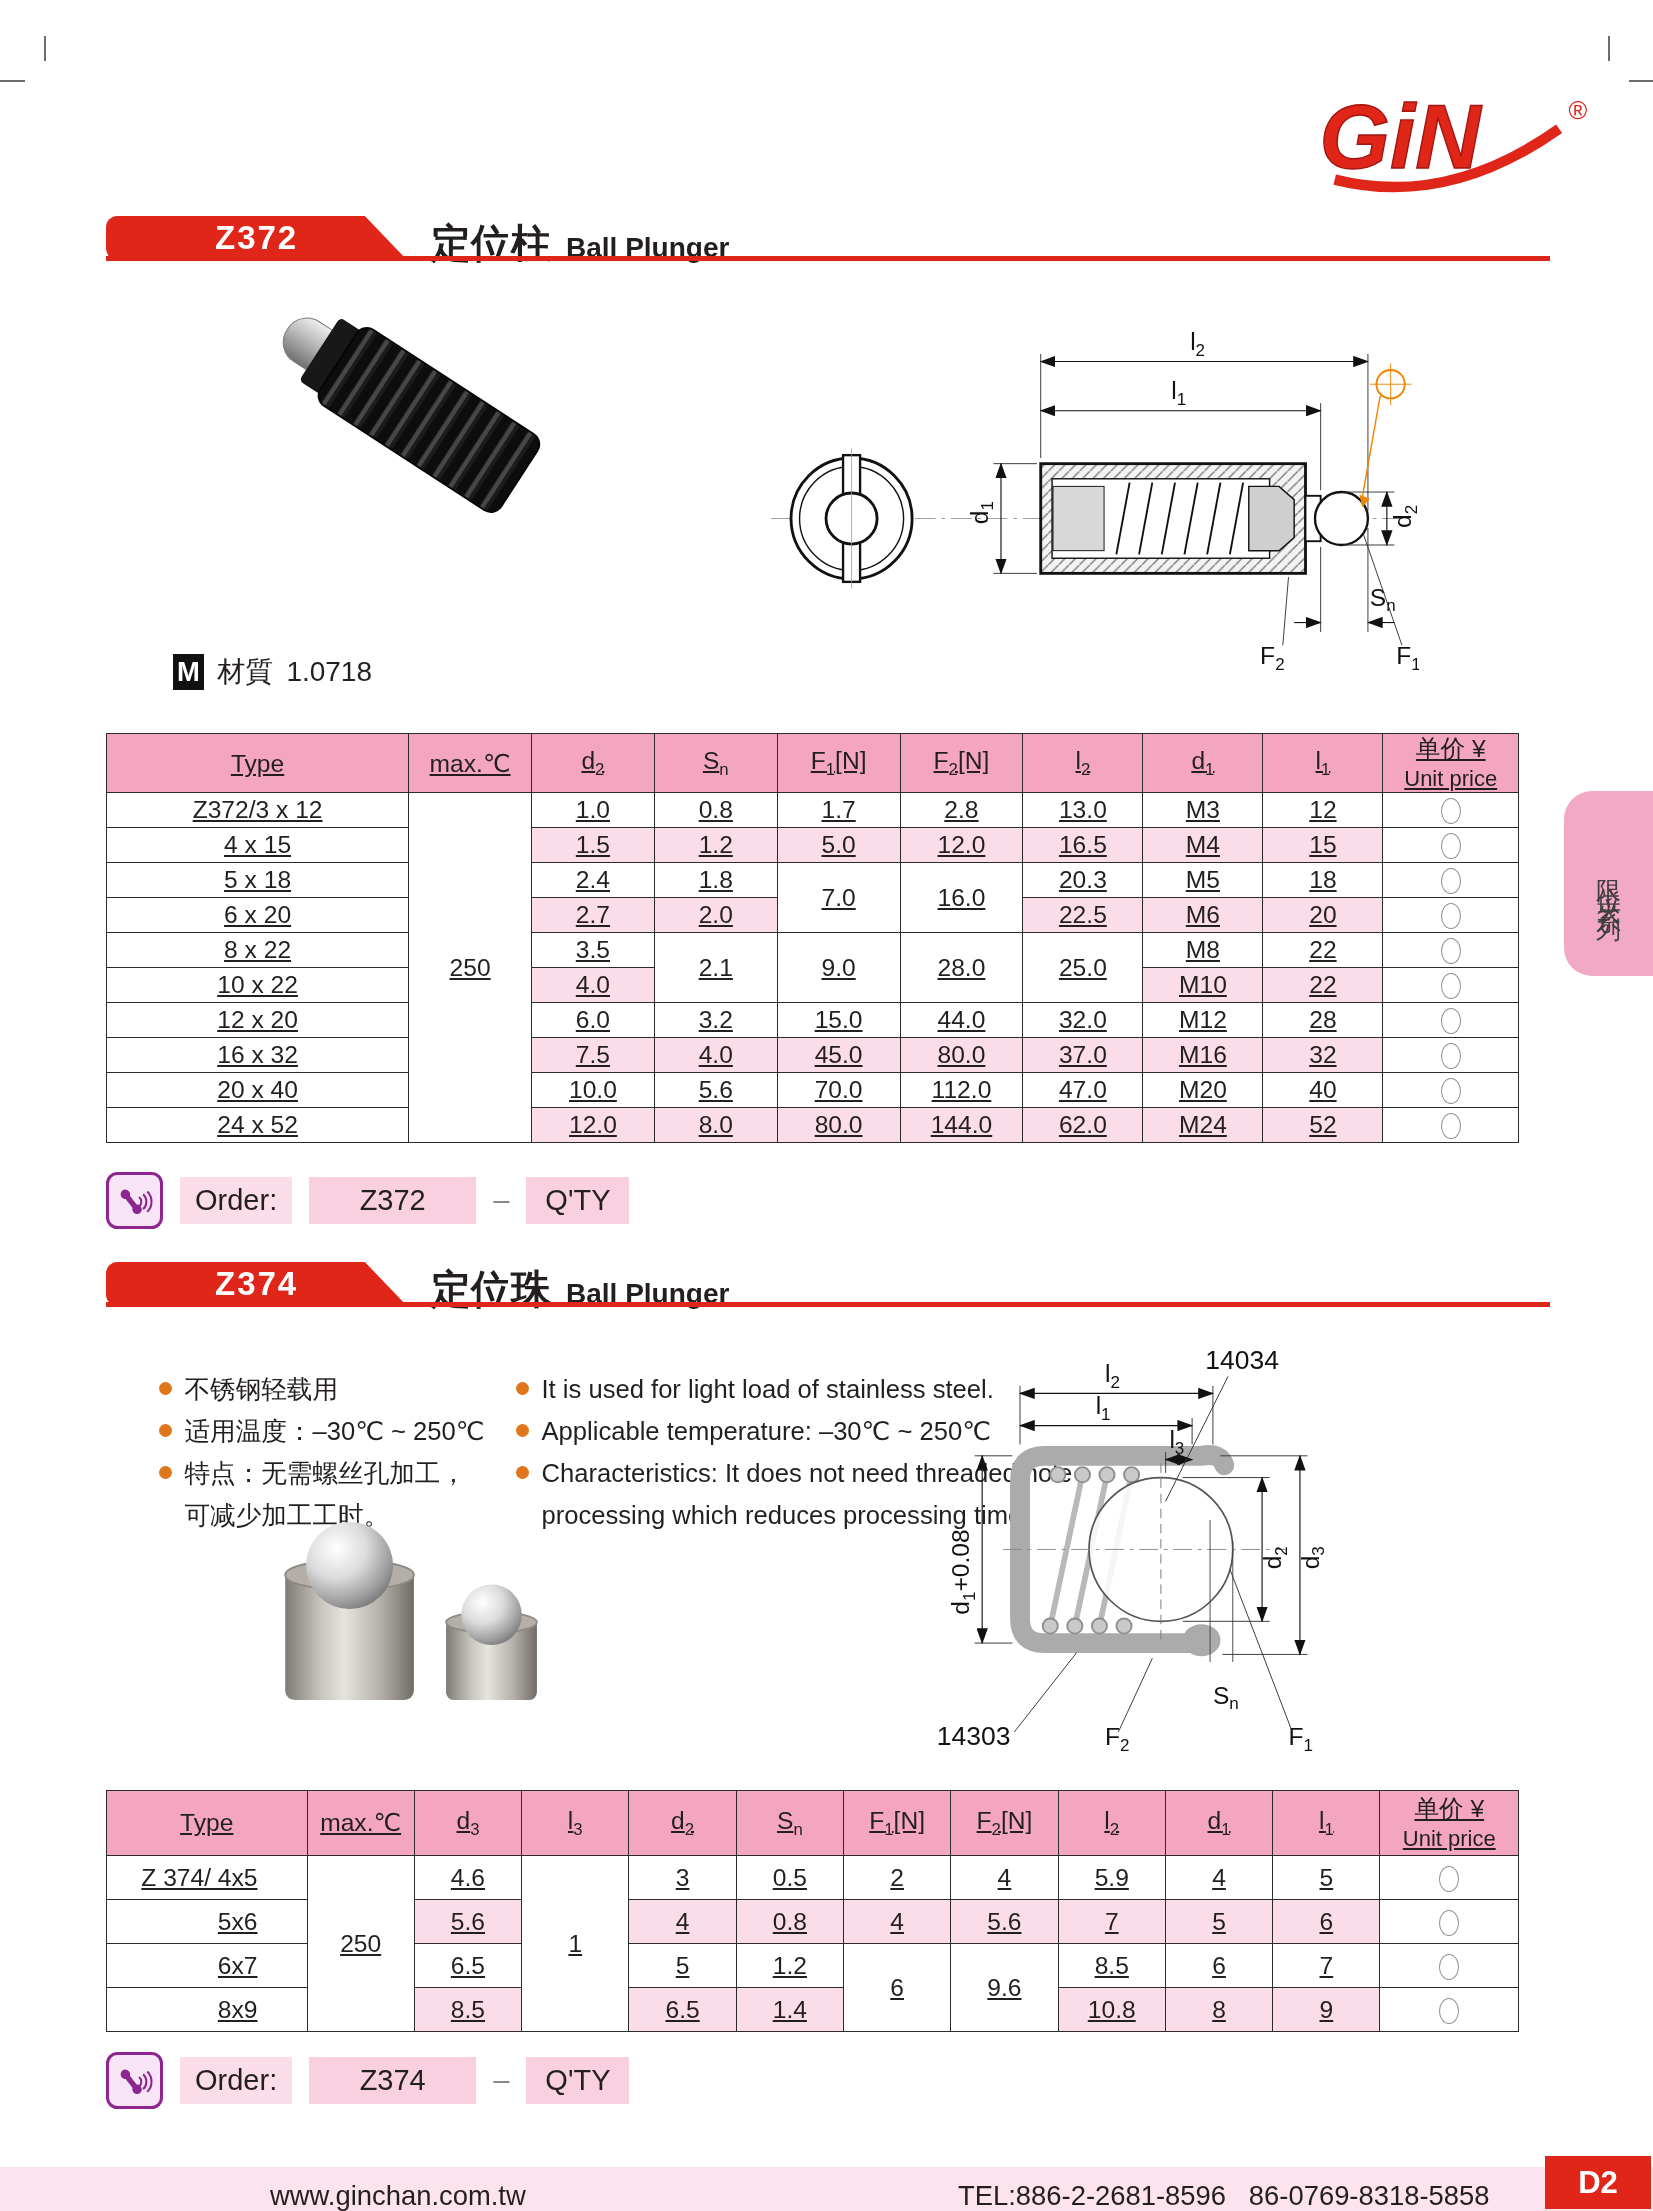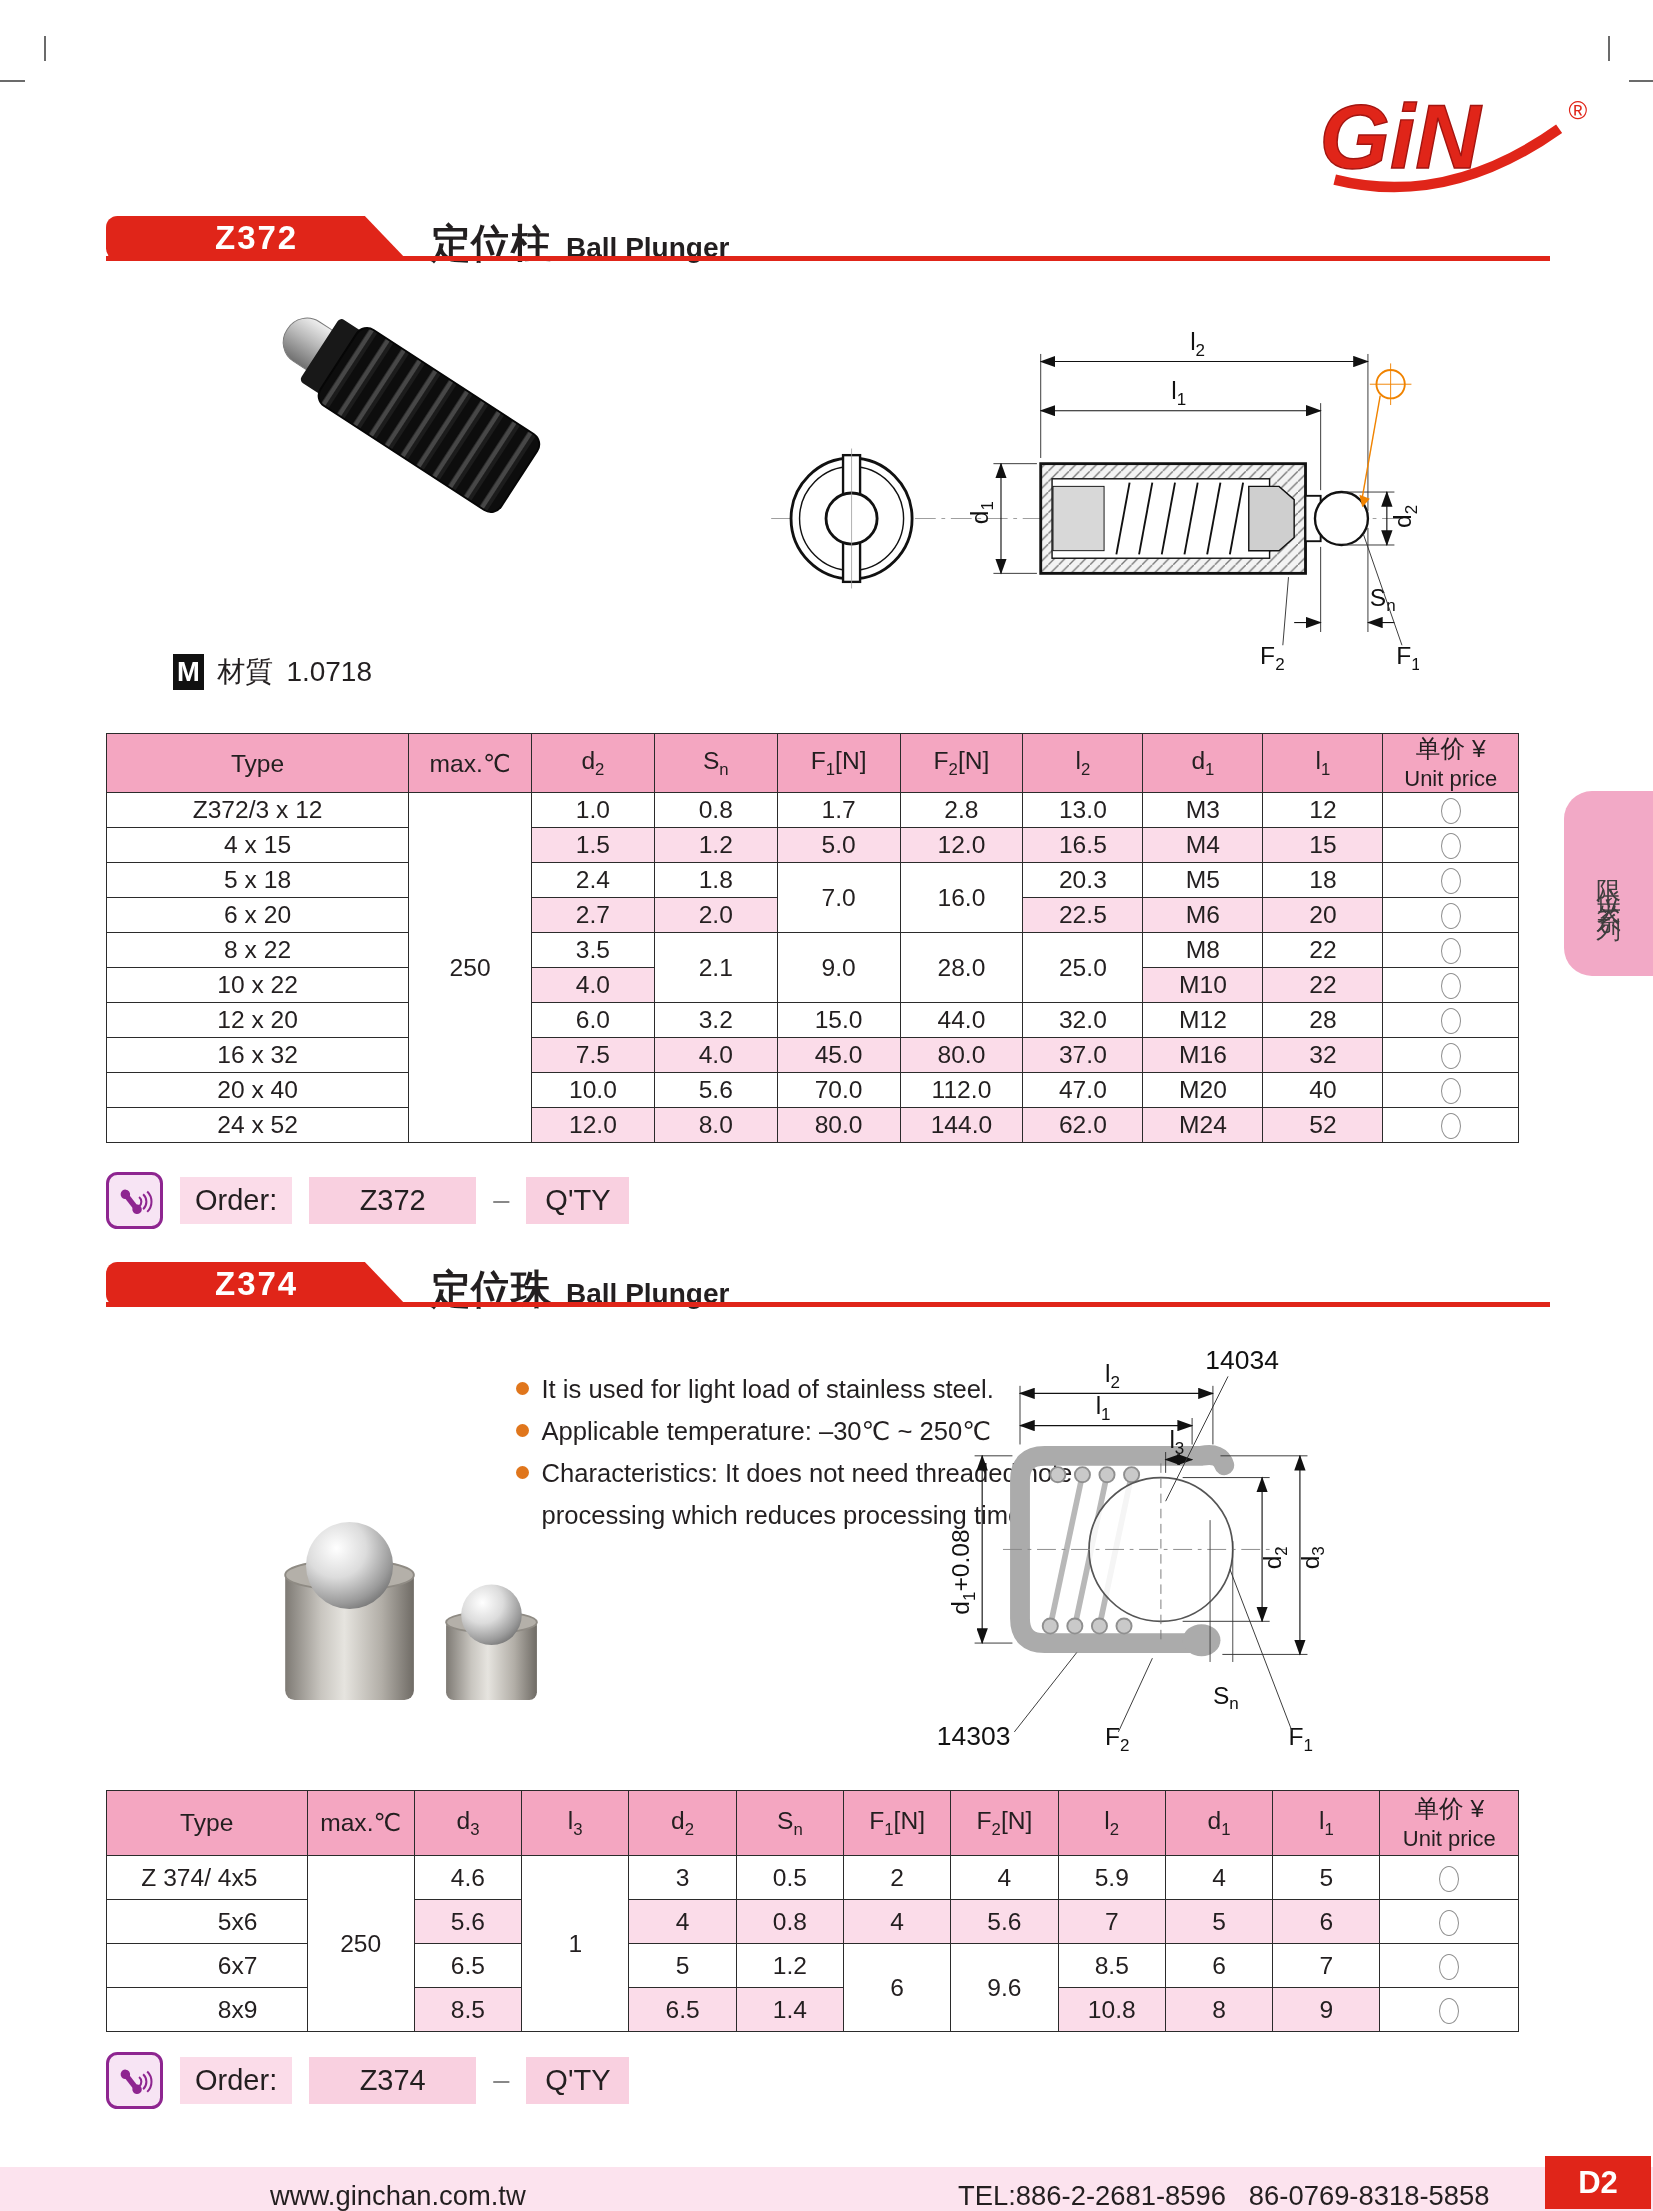--- a/index.html
+++ b/index.html
@@ -16,21 +16,21 @@
   .sectitle .zh{font-size:40px;font-weight:bold;}
   .sectitle .en{font-size:28px;font-weight:bold;}
   .rule{position:absolute;left:106px;width:1444px;height:4.7px;background:#E02519;}
 
   
   .material{position:absolute;left:173px;top:617px;display:flex;align-items:center;gap:13.2px;font-size:28px;}
   .mbadge{width:31px;height:36px;background:#111;color:#fff;font-weight:bold;font-size:27.4px;
     display:flex;align-items:center;justify-content:center;}
 
   
-  .dtable{position:absolute;left:106px;width:1413px;border-collapse:collapse;table-layout:fixed;}
+  .dtable{position:absolute;left:106px;width:1413px;border-collapse:collapse;table-layout:fixed;text-decoration:underline;}
   #t1{top:697px;} #t2{top:1754px;}
   .dtable th,.dtable td{border:1.5px solid #2b2b2b;text-align:center;font-size:24.6px;font-weight:400;padding:0;}
   .dtable th{background:#F4A6C1;height:55px;line-height:1.18;}
   #t2 th{height:64px;}
   #t1 td{height:34px;} #t2 td{height:43px;text-align:center;}
   .th2{font-size:22px;}
   sub{font-size:68%;}
   .pk{background:#FBDCE9;}
   .pcircle{display:inline-block;width:18px;height:24px;border:1.4px solid #8f8f8f;border-radius:50%;background:#fff;vertical-align:middle;}
   #t2 .typec{text-align:right;padding-right:49px;}
@@ -351,20 +351,34 @@
     <span class="oqty">Q'TY</span>
   </div>
 
   <div class="codebadge" style="top:1226px;">Z374</div>
   <div class="sectitle" style="top:1226px;">
     <span class="zh">定位珠</span>
     <span class="en">Ball Plunger</span>
   </div>
   <div class="rule" style="top:1266px;"></div>
 
+  <div id="featZh" class="featcol">
+      <div class="feat">
+        <span class="dot"></span>
+        <span class="ftext">不锈钢轻载用</span>
+      </div>
+      <div class="feat">
+        <span class="dot"></span>
+        <span class="ftext">适用温度：–30℃ ~ 250℃</span>
+      </div>
+      <div class="feat">
+        <span class="dot"></span>
+        <span class="ftext">特点：无需螺丝孔加工，<br>可减少加工工时。</span>
+      </div>
+    </div>
   <div id="featEn" class="featcol">
       <div class="feat">
         <span class="dot"></span>
         <span class="ftext">It is used for light load of stainless steel.</span>
       </div>
       <div class="feat">
         <span class="dot"></span>
         <span class="ftext">Applicable temperature: –30℃ ~ 250℃</span>
       </div>
       <div class="feat">

